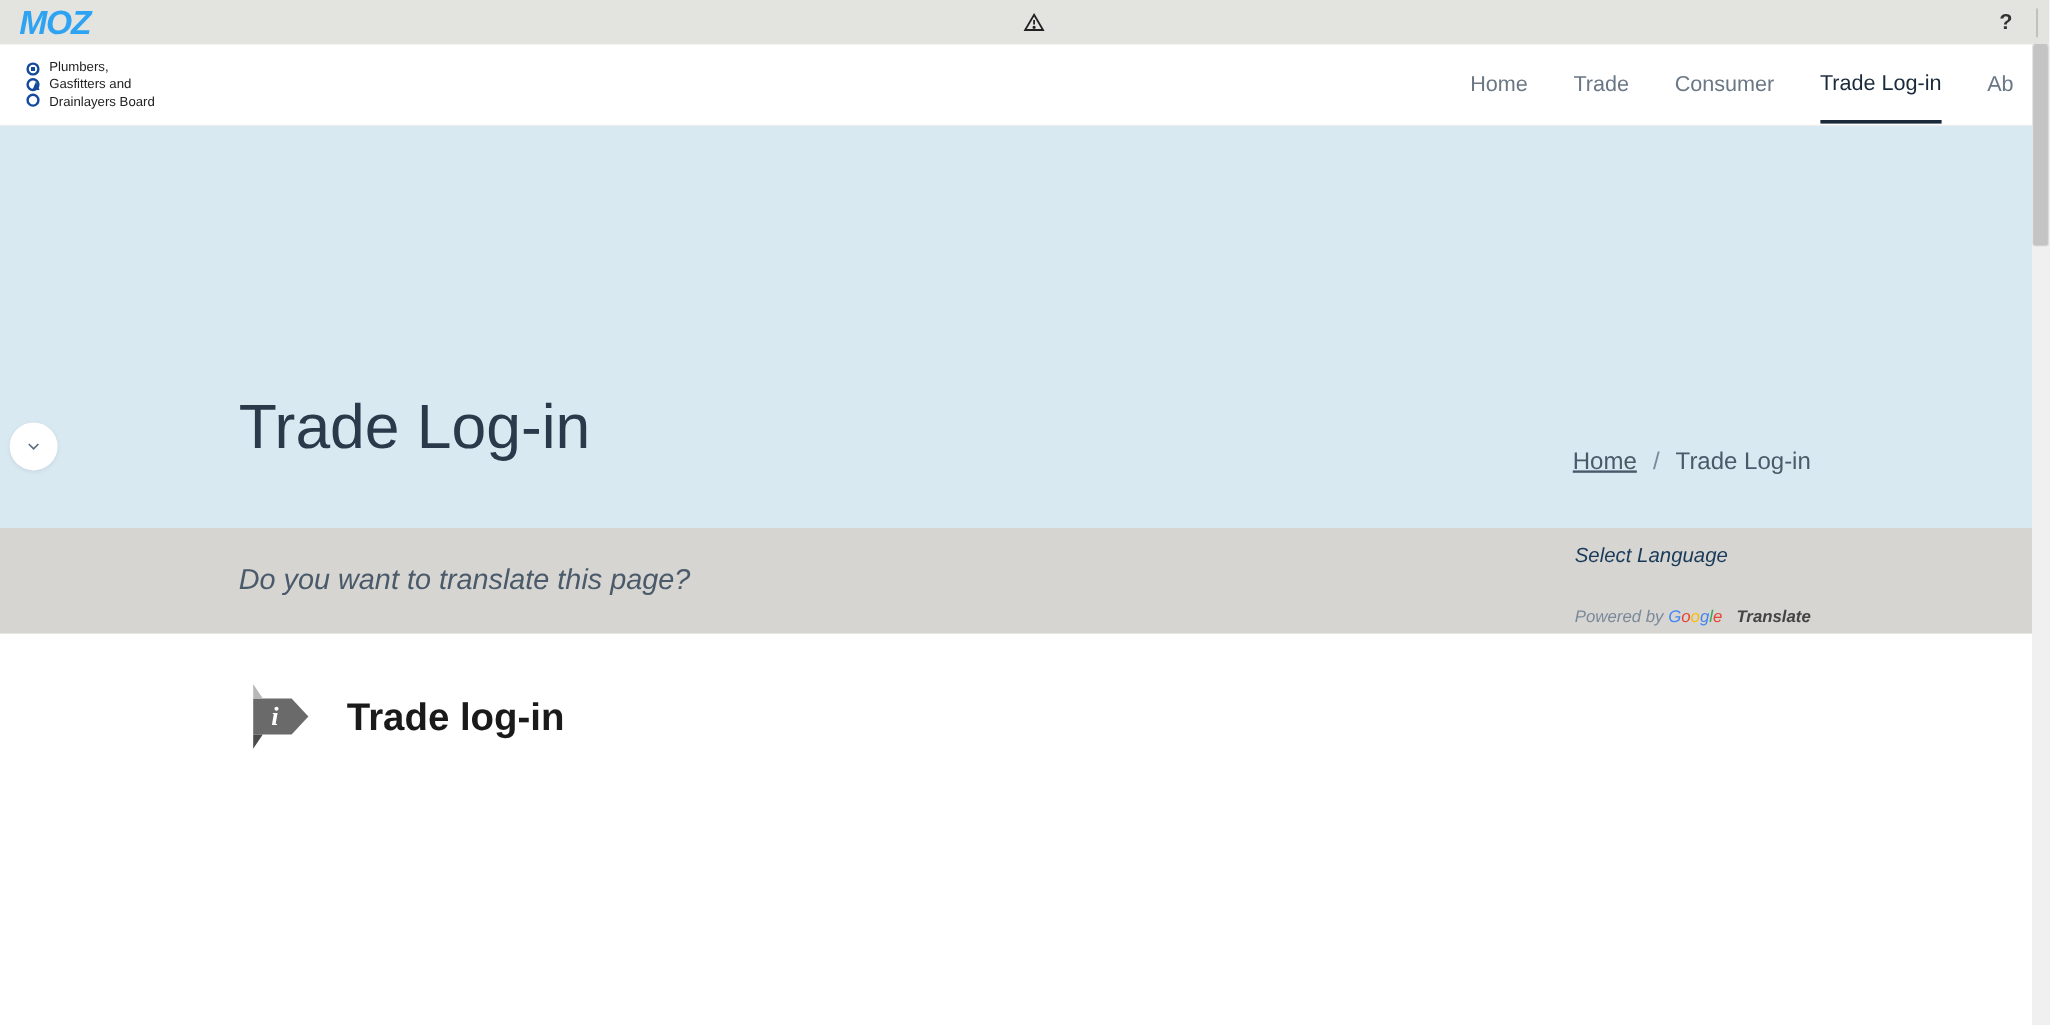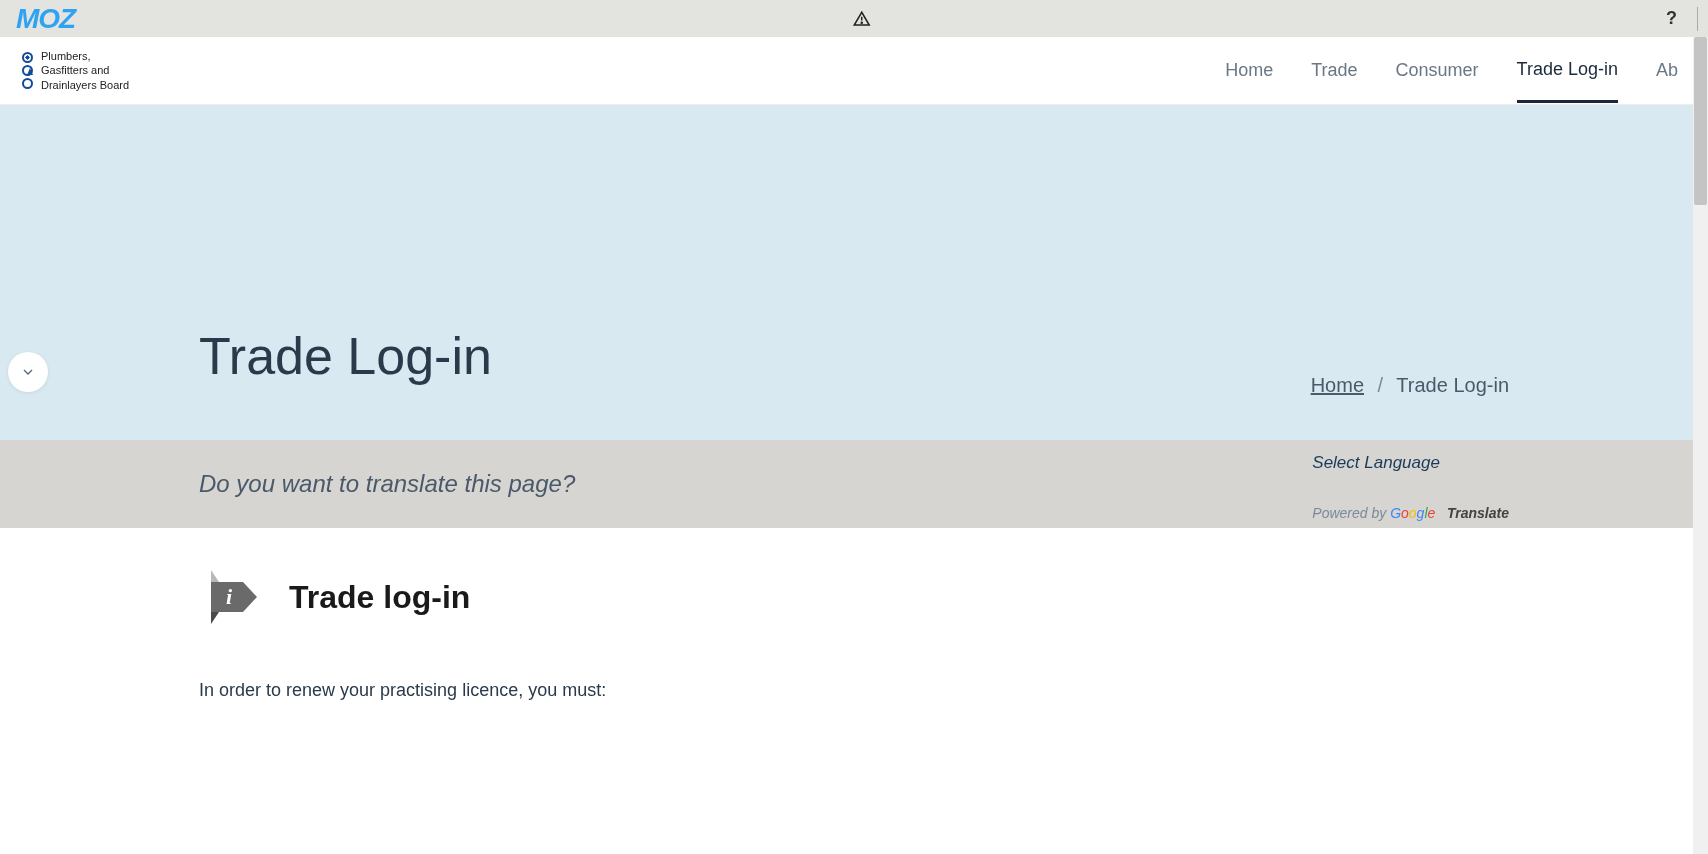--- a/index.html
+++ b/index.html
@@ -139,18 +139,17 @@
     <div class="info-icon-wrap">
       <svg viewBox="0 0 62 70" width="62" height="70">
         <path d="M 12 20 L 44 20 L 58 35 L 44 50 L 12 50 Z" fill="#6a6a6a"></path>
         <path d="M 12 50 L 12 62 L 20 50 Z" fill="#4a4a4a"></path>
         <path d="M 12 20 L 12 8 L 20 20 Z" fill="#b8b8b8"></path>
         <text x="30" y="42" font-family="Georgia, serif" font-style="italic" font-size="22" fill="#fff" text-anchor="middle" font-weight="bold">i</text>
       </svg>
     </div>
     <h2 class="section-title">Trade log-in</h2>
   </div>
-  <p class="para">In order to renew your practising licence, you must:</p>
 </div>
 
 <div class="scroll-v">
   <div class="scroll-thumb"></div>
 </div>
 
 </body></html>

